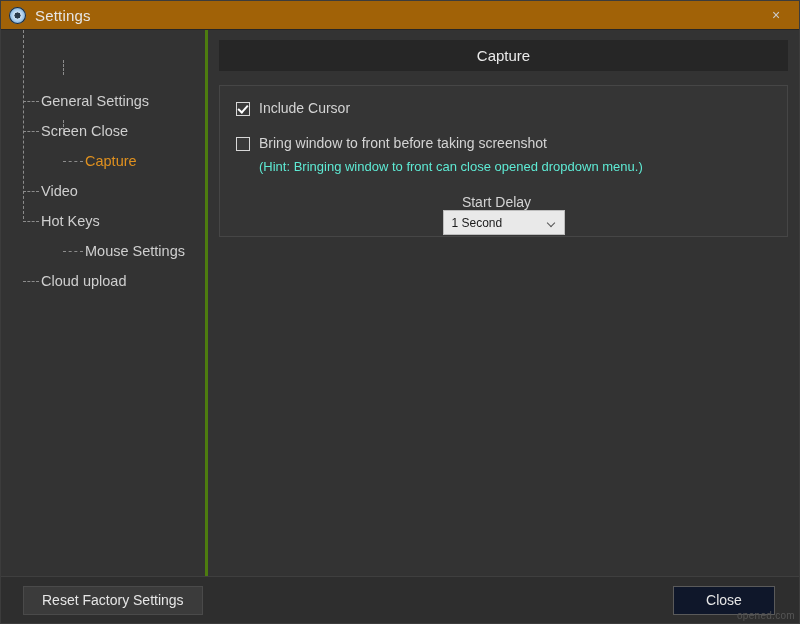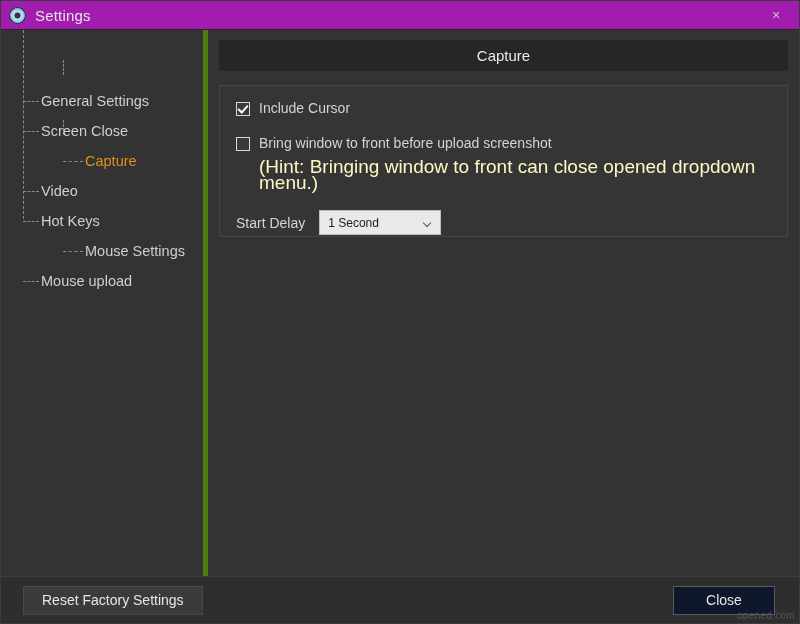--- a/index.html
+++ b/index.html
@@ -24,21 +24,21 @@
     border: 1px solid #3c3c3c;
     display: flex;
     flex-direction: column;
   }
 
   
   .titlebar {
     position: relative;
     height: 28px;
     flex: 0 0 28px;
-    background: #a21caf;
+    background: #a16207;
     display: flex;
     align-items: center;
     padding-left: 8px;
     border-bottom: 1px solid #262626;
   }
   .app-icon {
     width: 17px;
     height: 17px;
     flex: 0 0 17px;
     border-radius: 50%;
@@ -73,21 +73,21 @@
     flex: 1 1 auto;
     display: flex;
     min-height: 0;
   }
 
   .sidebar {
     position: relative;
     flex: 0 0 207px;
     width: 207px;
     background: #333333;
-    border-right: 5px solid #4d7c0f;
+    border-right: 3px solid #4d7c0f;
     padding-top: 56px;
     box-sizing: border-box;
   }
 
   .tree {
     position: relative;
     margin: 0;
     padding: 0;
     list-style: none;
   }
@@ -194,30 +194,31 @@
     border-width: 0 2px 2px 0;
     transform: rotate(42deg);
   }
   .check-label {
     font-size: 14px;
     color: #d4d4d4;
     line-height: 16px;
   }
 
   .hint {
-    font-size: 19px;
-    color: #fef9c3;
+    font-size: 13px;
+    color: #5eead4;
     margin: 8px 0 0 23px;
     line-height: 16px;
   }
 
   .delay-row {
     display: flex;
     align-items: center;
     margin-top: 19px;
+    flex-direction: column;
   }
   .delay-label {
     font-size: 14px;
     color: #d4d4d4;
     margin-right: 14px;
   }
   .select {
     position: relative;
     width: 122px;
     height: 25px;
@@ -337,39 +338,39 @@
         <li class="tree-row lvl1">
           <span class="dash-h"></span>
           <span class="tree-label">Hot Keys</span>
         </li>
         <li class="tree-row lvl2">
           <span class="dash-h"></span>
           <span class="tree-label">Mouse Settings</span>
         </li>
         <li class="tree-row lvl1">
           <span class="dash-h"></span>
-          <span class="tree-label">Mouse upload</span>
+          <span class="tree-label">Cloud upload</span>
         </li>
       </ul>
     </div>
 
     <div class="content">
 
       <div class="panel-header">Capture</div>
 
       <div class="groupbox">
 
         <div class="check-row first">
           <span class="checkbox checked"></span>
           <span class="check-label">Include Cursor</span>
         </div>
 
         <div class="check-row">
           <span class="checkbox"></span>
-          <span class="check-label">Bring window to front before upload screenshot</span>
+          <span class="check-label">Bring window to front before taking screenshot</span>
         </div>
 
         <div class="hint">(Hint: Bringing window to front can close opened dropdown menu.)</div>
 
         <div class="delay-row">
           <span class="delay-label">Start Delay</span>
           <div class="select">
             <span class="select-value">1 Second</span>
             <span class="select-arrow"></span>
           </div>

